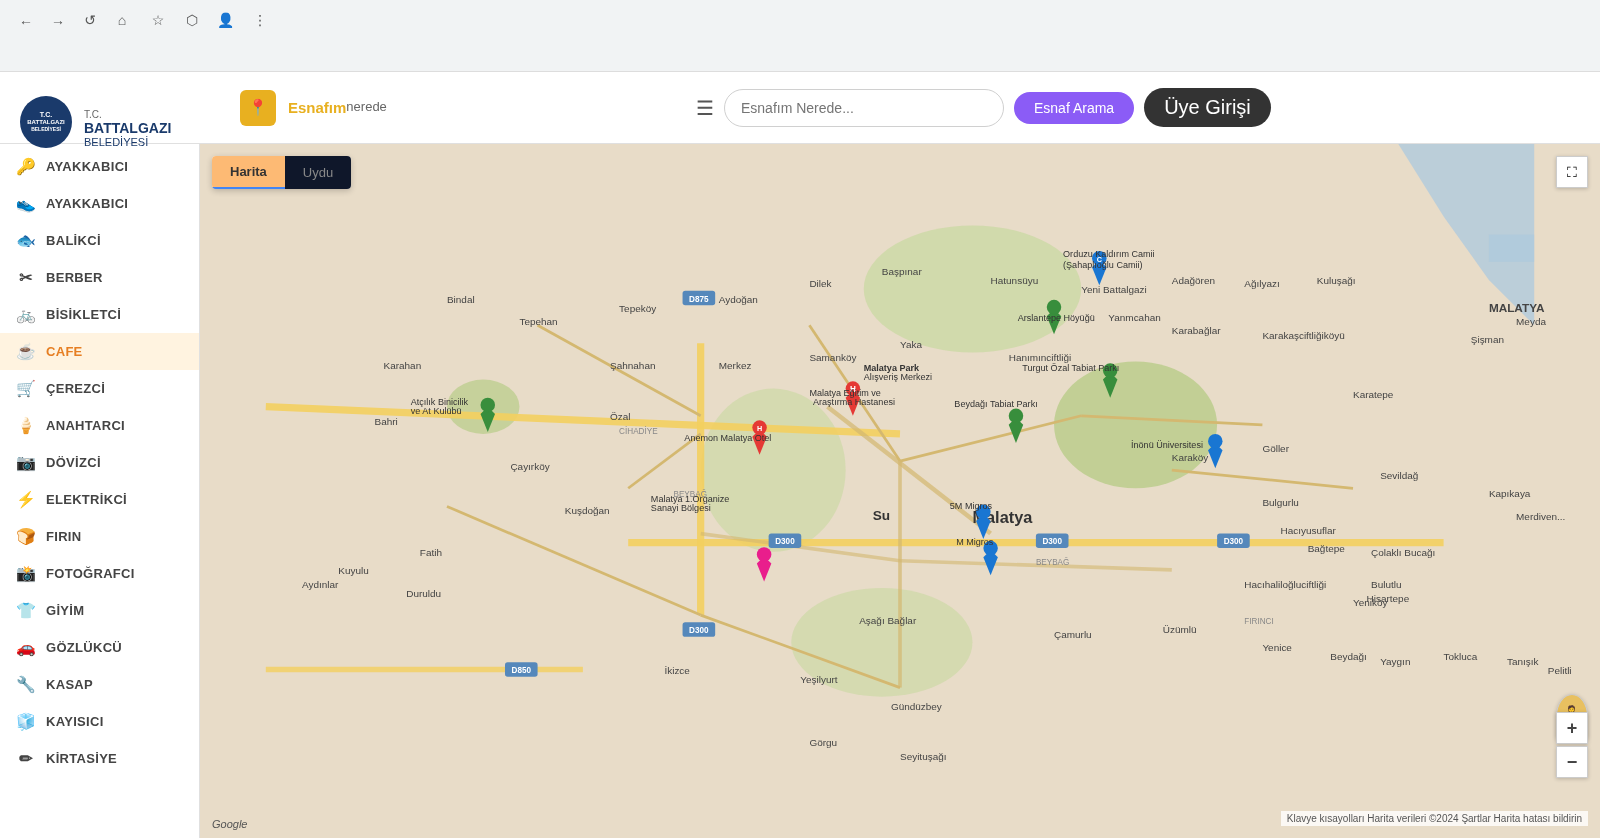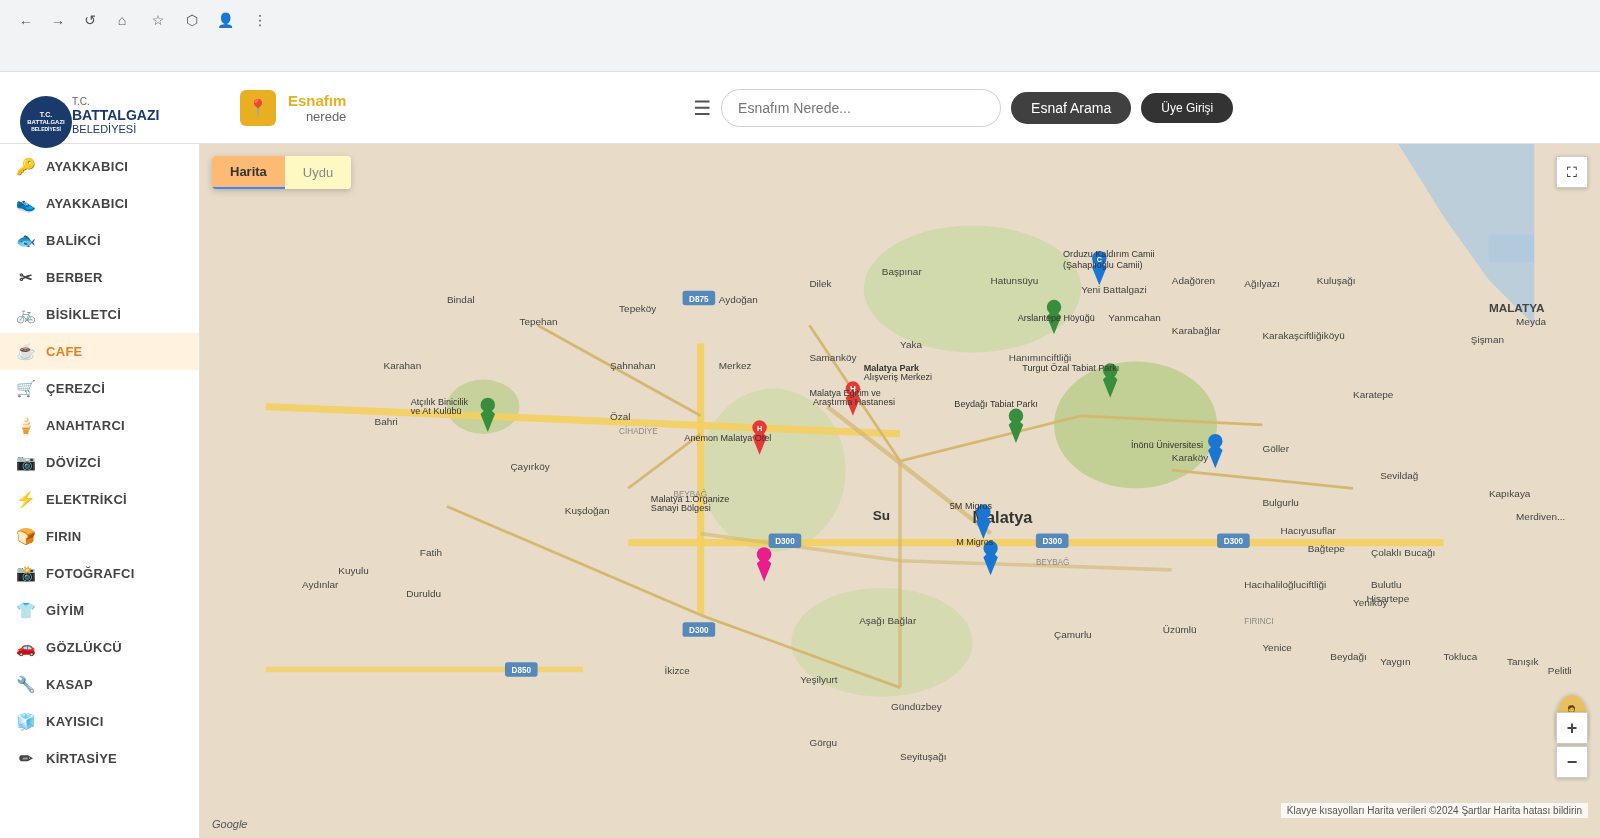--- a/index.html
+++ b/index.html
@@ -87,21 +87,22 @@
       height: 72px;
       display: flex;
       align-items: center;
       padding: 0 20px;
       border-bottom: 1px solid #e0e0e0;
       position: relative;
       z-index: 10;
     }
     .logo-section {
       display: flex;
-      align-items: flex-start;
+      align-items: flex-end;
+      gap: 12px;
       width: 200px;
       margin-top: 28px;
     }
     .logo-emblem {
       width: 52px; height: 52px;
       background: #1a3a6b;
       border-radius: 50%;
       display: flex; align-items: center; justify-content: center;
       font-size: 8px; color: white; font-weight: bold; text-align: center;
     }
@@ -123,36 +124,36 @@
       width: 280px;
       height: 38px;
       border: 1.5px solid #d0d0d0;
       border-radius: 20px;
       padding: 0 16px;
       font-size: 14px;
       outline: none;
       color: #999;
     }
     .btn-esnaf {
-      background: #404040;
+      background: #8b5cf6;
       color: white;
       border: none;
       border-radius: 20px;
       padding: 8px 20px;
       font-size: 14px;
       cursor: pointer;
       font-weight: 500;
     }
     .btn-uye {
       background: #333;
       color: white;
       border: none;
       border-radius: 20px;
       padding: 8px 20px;
-      font-size: 12px;
+      font-size: 20px;
       cursor: pointer;
       font-weight: 500;
     }
 
     
     .main-area {
       display: flex;
       flex: 1;
       overflow: hidden;
     }
@@ -166,21 +167,21 @@
       flex-shrink: 0;
     }
     .brand-icon {
       width: 36px; height: 36px;
       background: #e8b020;
       border-radius: 6px;
       display: flex; align-items: center; justify-content: center;
       font-size: 16px;
     }
     .brand-text {
-      display: flex; flex-direction: column; align-items: flex-end;
+      display: flex; flex-direction: row;
     }
     .brand-esnafim { font-size: 15px; font-weight: bold; color: #e8b020; }
     .brand-nerede { font-size: 13px; color: #666; }
 
     .sidebar-menu { padding: 4px 0; }
     .menu-item {
       display: flex;
       align-items: center;
       gap: 10px;
       padding: 9px 16px;
@@ -212,21 +213,21 @@
       background: white;
       border-radius: 4px;
       overflow: hidden;
       box-shadow: 0 2px 6px rgba(0,0,0,0.2);
     }
     .map-tab {
       padding: 8px 18px;
       font-size: 13px;
       cursor: pointer;
       border: none;
-      background: #fef9c3;
+      background: #0f172a;
       color: #444;
     }
     .map-tab.active {
       background: #fdba74;
       color: #333;
       font-weight: 600;
       border-bottom: 2px solid #4285f4;
     }
     .map-tab:not(.active) { color: #888; }
 
@@ -284,21 +285,21 @@
       border-radius: 50% 50% 0 0;
       border: 1px solid #ccc;
       display: flex; align-items: center; justify-content: center;
       font-size: 20px;
       cursor: pointer;
       box-shadow: 0 1px 4px rgba(0,0,0,0.2);
     }
 
     .map-attribution {
       position: absolute;
-      bottom: 20px;
+      bottom: 12px;
       right: 12px;
       font-size: 10px;
       color: #555;
       background: rgba(255,255,255,0.8);
       padding: 2px 6px;
       z-index: 10;
     }
 
     .google-logo {
       position: absolute;

